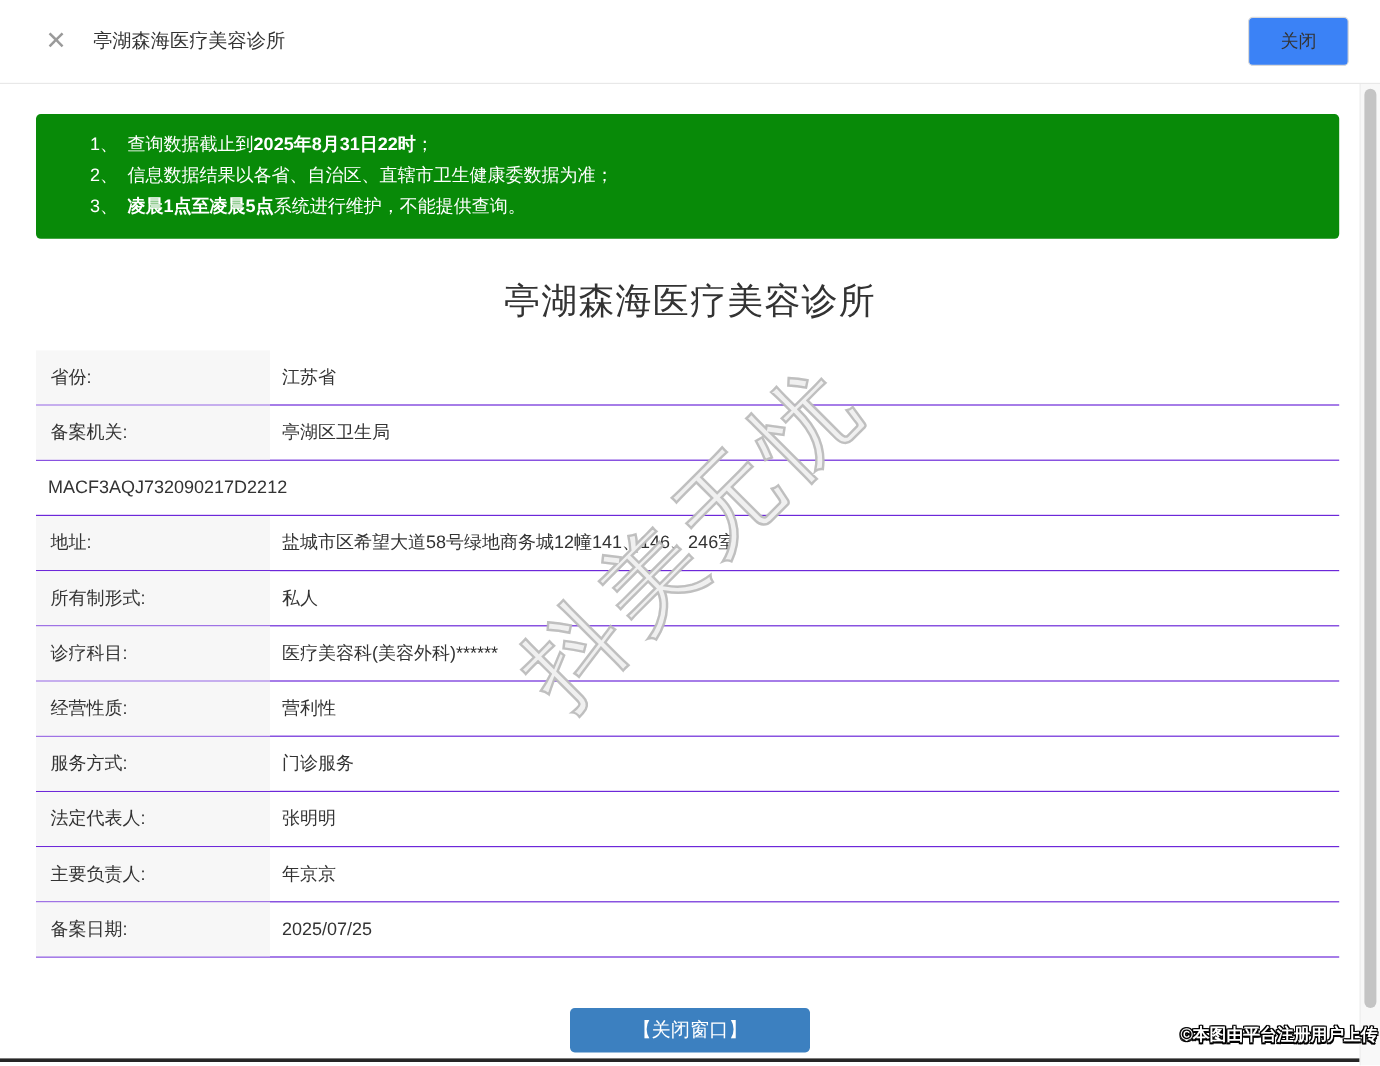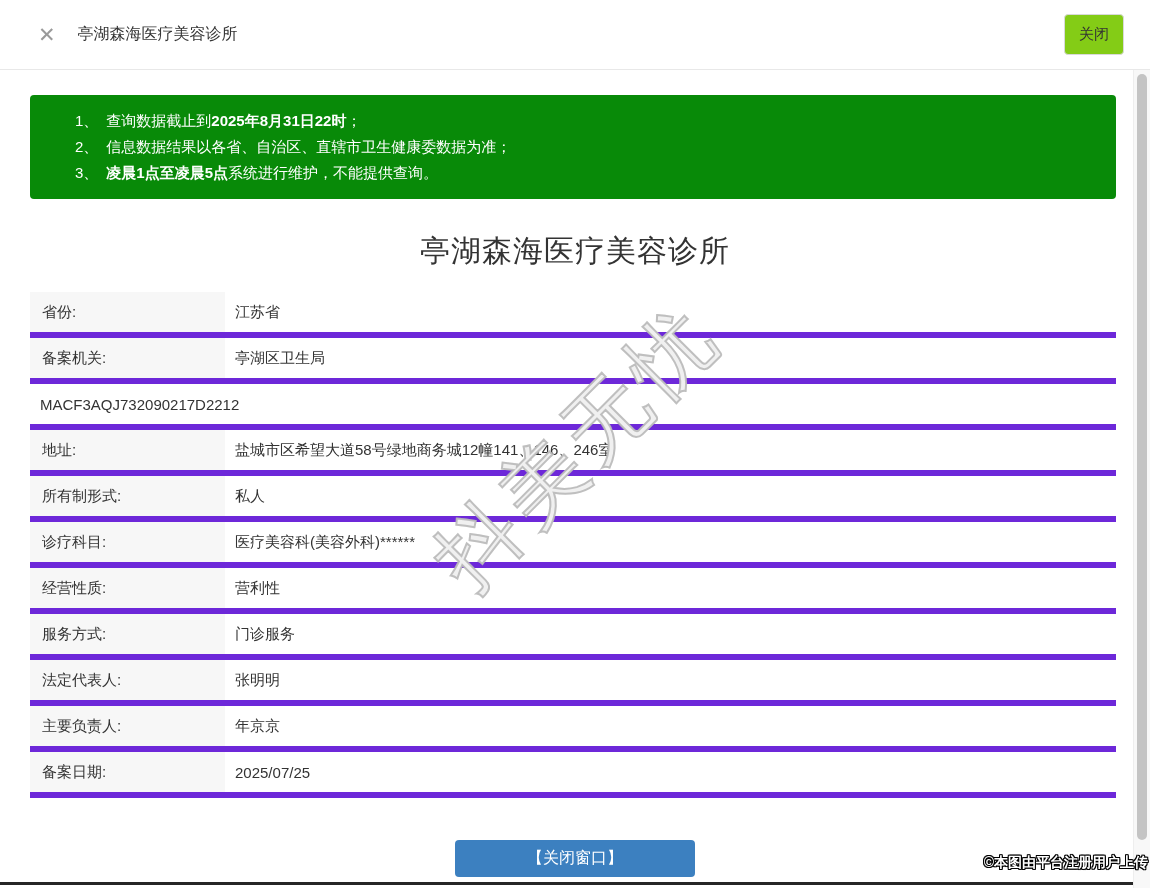--- a/index.html
+++ b/index.html
@@ -24,24 +24,24 @@
   .close-x {
     font-size: 21px;
     color: #9a9a9a;
     margin-right: 22px;
     cursor: pointer;
     line-height: 1;
   }
   .header-title { font-size: 16px; color: #333; }
   .header-spacer { flex: 1; }
   .btn-close {
-    background: #84cc16;
+    background: #3b82f6;
     border: 1px solid #d9d9d9;
     border-radius: 4px;
-    padding: 10px 14px;
+    padding: 10px 26px;
     font-size: 15px;
     color: #333;
     cursor: pointer;
     font-family: Liberation Sans, sans-serif;
   }
 
   
   .notice {
     margin: 25px 34px 0 30px;
     background: #088a08;
@@ -63,21 +63,21 @@
     color: #333;
     letter-spacing: 1px;
   }
 
   
   .info-table { margin: 20px 34px 0 30px; }
   .row {
     display: flex;
     height: 46px;
     align-items: stretch;
-    border-bottom: 6px solid #6d28d9;
+    border-bottom: 1px solid #6d28d9;
   }
   .row-label {
     width: 195px;
     background: #f7f7f7;
     display: flex;
     align-items: center;
     padding-left: 12px;
     font-size: 15px;
     color: #333;
     flex-shrink: 0;
@@ -87,21 +87,21 @@
     align-items: center;
     padding-left: 10px;
     font-size: 15px;
     color: #333;
   }
 
   
   .btn-close-window {
     display: block;
     margin: 42px auto 0 auto;
-    width: 240px;
+    width: 200px;
     height: 37px;
     background: #3c80c0;
     border: none;
     border-radius: 4px;
     color: #fff;
     font-size: 16px;
     cursor: pointer;
     font-family: inherit;
   }
 

